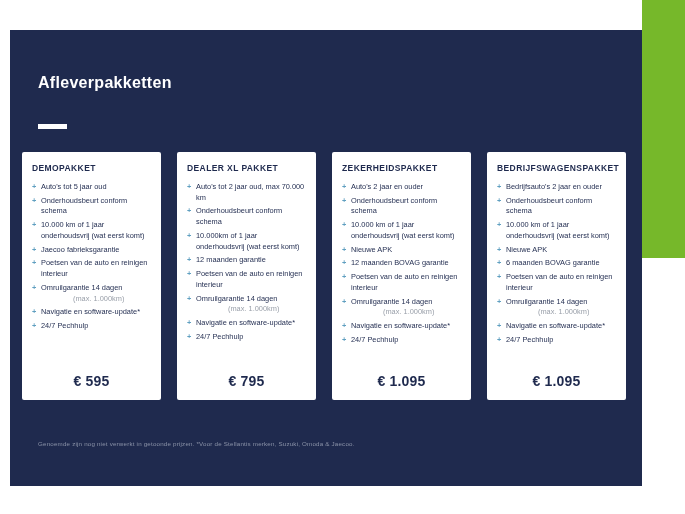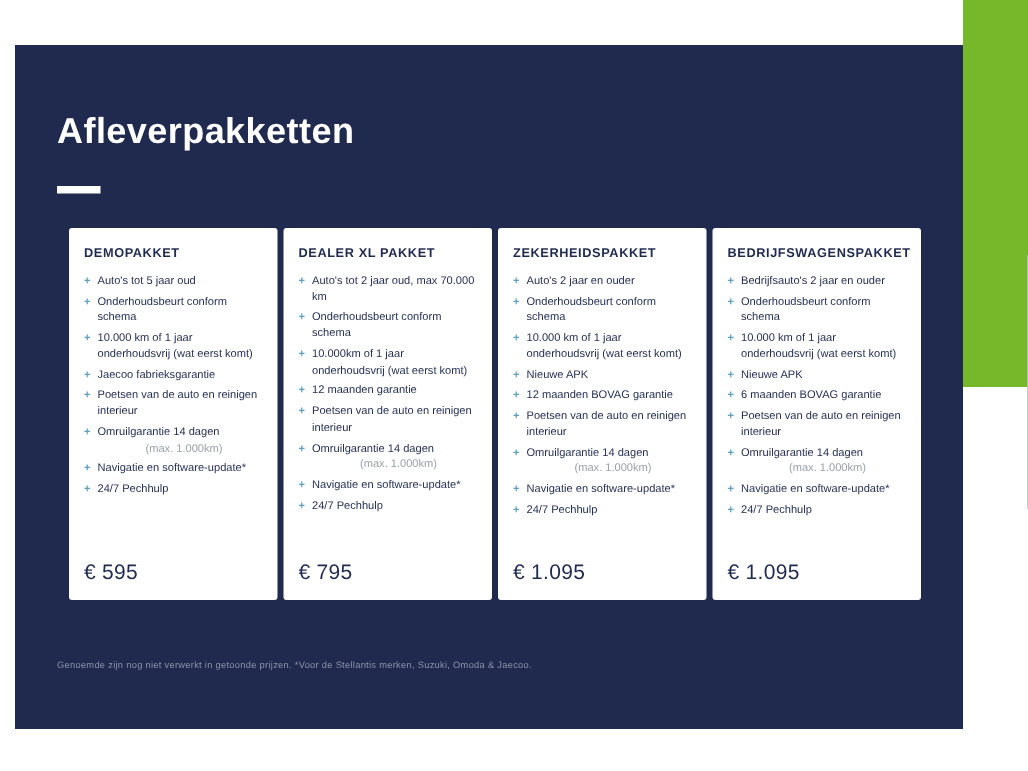--- a/index.html
+++ b/index.html
@@ -31,40 +31,40 @@
     width: 632px;
     height: 456px;
     background: var(--navy, #1f2a4e);
   }
 
   .page-title {
     position: absolute;
     left: 28px;
     top: 44px;
     color: #ffffff;
-    font-size: 24px;
+    font-size: 16px;
     font-weight: 700;
     letter-spacing: 0.3px;
   }
 
   .title-underline {
     position: absolute;
     left: 28px;
     top: 94px;
     width: 29px;
     height: 5px;
     background: #ffffff;
   }
 
   .cards {
     position: absolute;
-    left: 36px;
+    left: 12px;
     top: 122px;
     display: flex;
-    gap: 4px;
+    gap: 16px;
   }
 
   .card {
     width: 139px;
     height: 248px;
     background: var(--card_bg, #ffffff);
     border-radius: 2px;
     padding: 11px 10px 11px 10px;
     display: flex;
     flex-direction: column;
@@ -99,23 +99,23 @@
   .ftext { flex: 1; }
 
   .fnote {
     display: block;
     color: var(--note_gray, #9aa0aa);
     padding-left: 32px;
   }
 
   .price {
     margin-top: auto;
-    text-align: left;
+    text-align: center;
     font-size: 14px;
-    font-weight: 400;
+    font-weight: 700;
     color: var(--navy, #1f2a4e);
     letter-spacing: 0.2px;
   }
 
   .footnote {
     position: absolute;
     left: 28px;
     top: 410px;
     font-size: 6.2px;
     color: var(--footnote_gray, #8b93a8);

